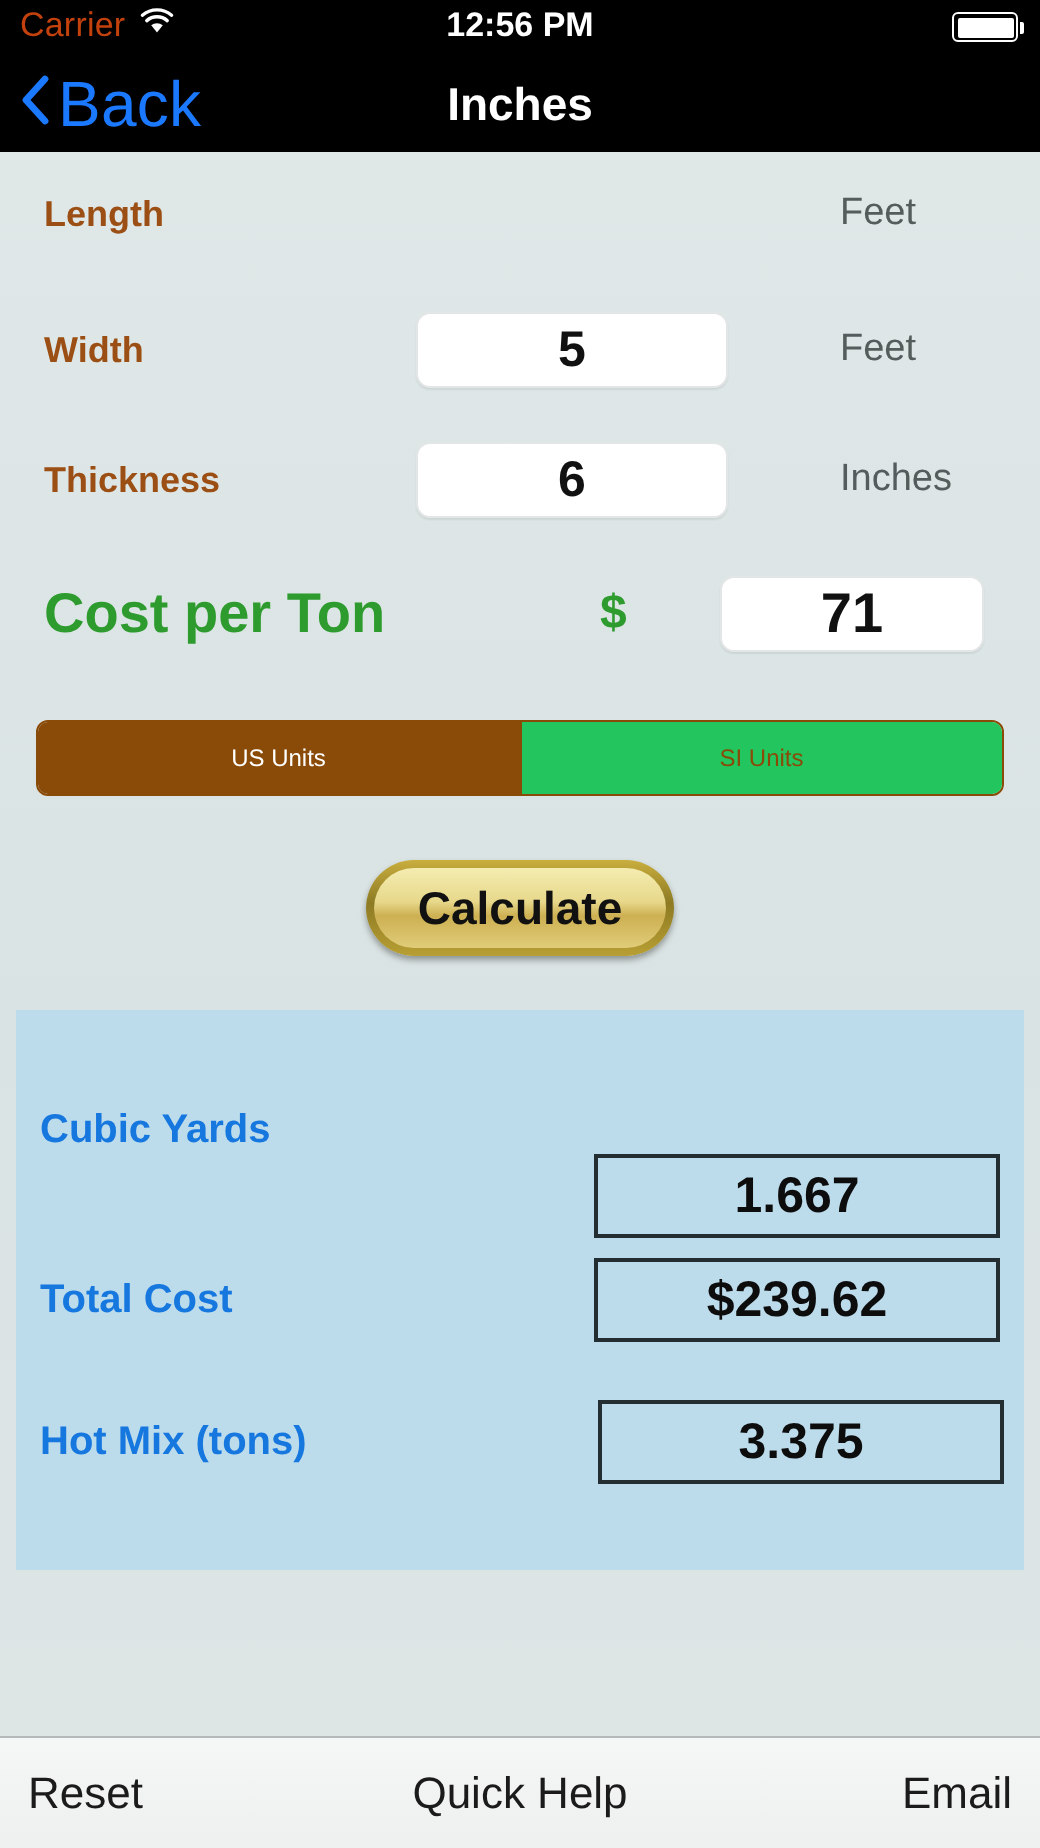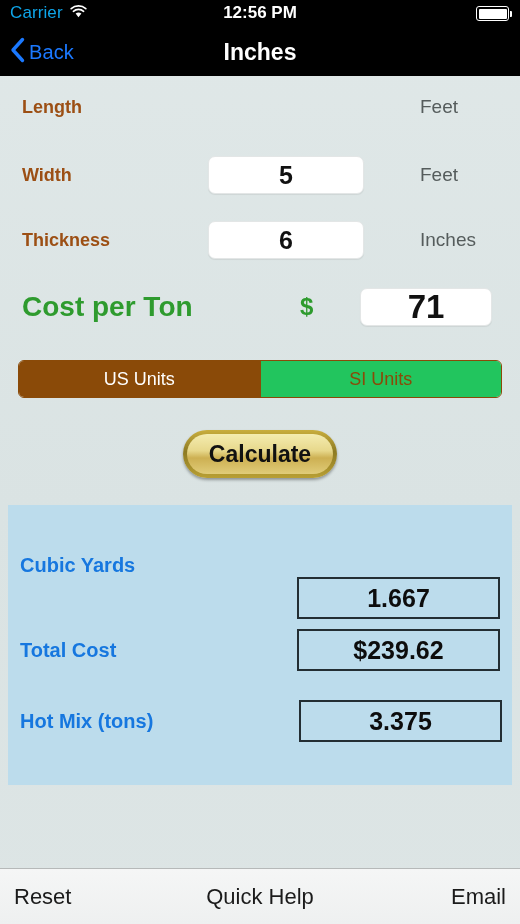--- a/index.html
+++ b/index.html
@@ -32,21 +32,21 @@
   }
   .status-left {
     position: absolute;
     left: 10px; top: 3px;
     display: flex;
     align-items: center;
     gap: 7px;
   }
   .status-carrier {
     font-size: 17px;
-    color: #0ea5e9;
+    color: #c2410c;
     letter-spacing: 0.1px;
   }
   .wifi-icon { display: block; }
   .status-time {
     position: absolute;
     left: 0; top: 3px;
     width: 520px;
     text-align: center;
     font-size: 17px;
     font-weight: 600;
@@ -88,21 +88,21 @@
     position: absolute;
     left: 10px; top: 0;
     height: 48px;
     display: flex;
     align-items: center;
     gap: 4px;
     cursor: pointer;
   }
   .chevron-left { display: block; }
   .nav-back-label {
-    font-size: 20px;
+    font-size: 32px;
     color: #1b79ff;
     letter-spacing: 0.1px;
   }
   .nav-title {
     position: absolute;
     left: 0; top: 0;
     width: 520px; height: 48px;
     line-height: 48px;
     text-align: center;
     font-size: 23px;
@@ -183,21 +183,21 @@
     position: absolute;
     left: 360px; top: 0;
     width: 132px; height: 38px;
     background: #ffffff;
     border-radius: 7px;
     border: 1px solid #e3e6e6;
     box-sizing: border-box;
     box-shadow: 0 1px 1px rgba(0,0,0,0.07);
     text-align: center;
     line-height: 36px;
-    font-size: 33px;
+    font-size: 28px;
     font-weight: bold;
     color: #111111;
     cursor: text;
   }
 
   
   .segmented {
     position: absolute;
     left: 18px; top: 360px;
     width: 484px; height: 38px;
@@ -206,21 +206,21 @@
     box-sizing: border-box;
     display: flex;
     overflow: hidden;
     background: #dde6e6;
   }
   .seg {
     flex: 1;
     display: flex;
     align-items: center;
     justify-content: center;
-    font-size: 18px;
+    font-size: 12px;
     cursor: pointer;
     user-select: none;
   }
   .seg.selected {
     background: #8a4a08;
     color: #ffffff;
   }
   .seg.unselected {
     background: #22c55e;
     color: #8a4a08;

